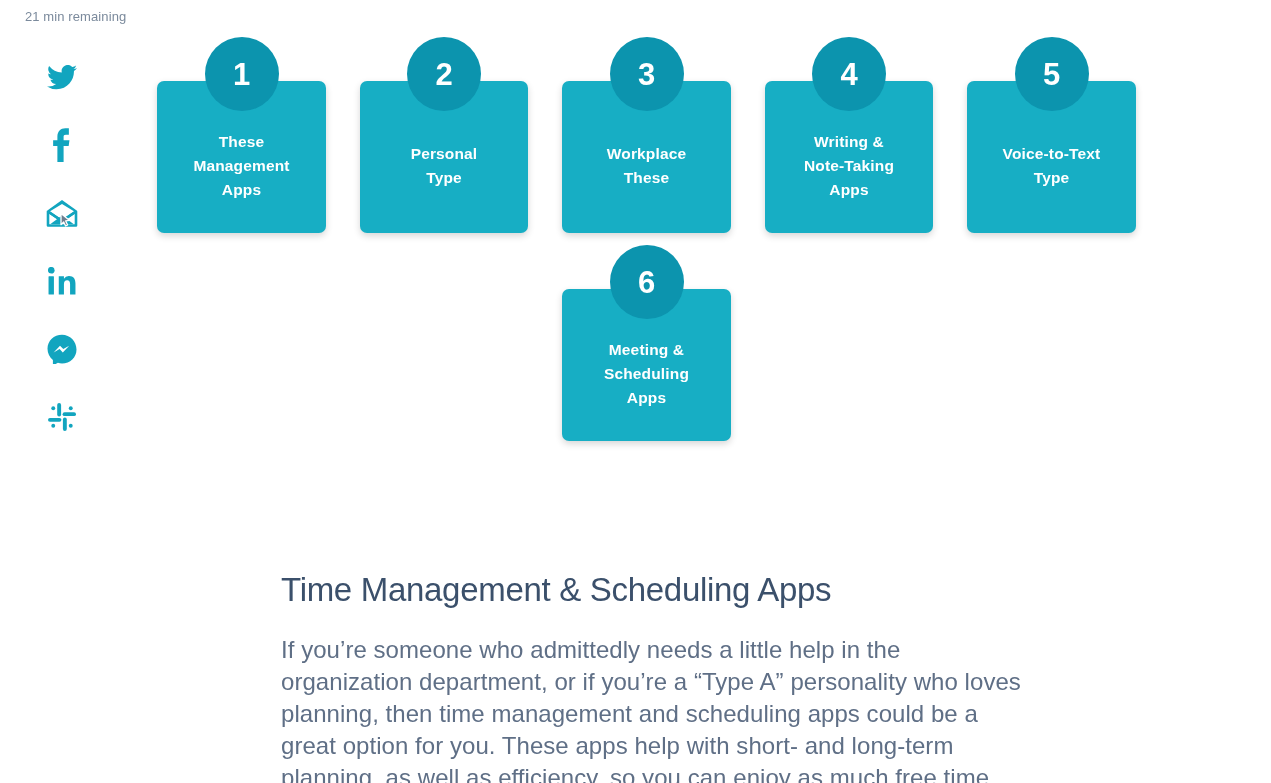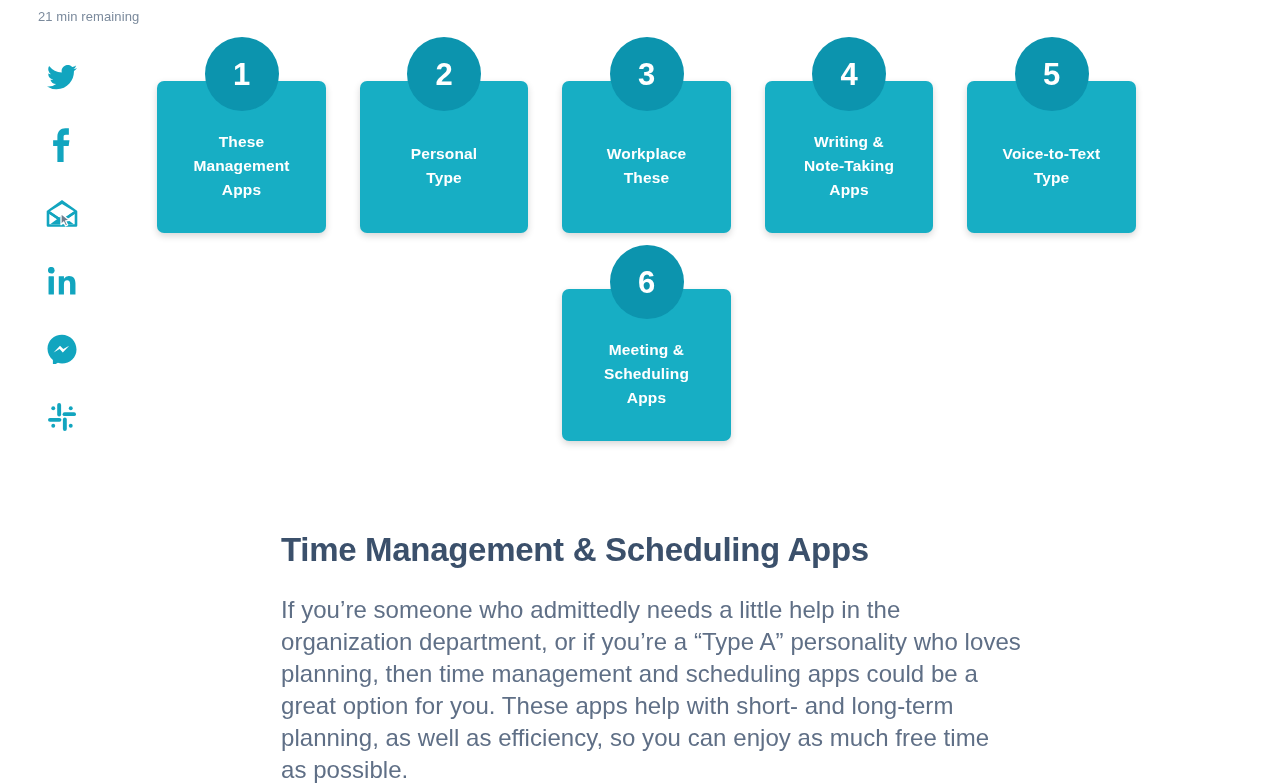--- a/index.html
+++ b/index.html
@@ -10,21 +10,21 @@
     background: #ffffff;
     font-family: "Liberation Sans", sans-serif;
     overflow: hidden;
   }
 
   #page { position: relative; width: 1271px; height: 783px; background: #fff; }
 
   
   .progress-label {
     position: absolute;
-    left: 38px;
+    left: 25px;
     top: 9px;
     font-size: 13px;
     letter-spacing: .1px;
     color: #7b8a9c;
     font-family: "Liberation Sans", sans-serif;
     white-space: nowrap;
   }
 
   
   .social-rail {
@@ -91,24 +91,25 @@
     font-weight: bold;
     line-height: 1;
     z-index: 1;
   }
 
   
   .article { position: absolute; left: 281px; top: 528px; width: 740px; }
   .article-heading {
     color: #3b506b;
     font-size: 33px;
-    font-weight: bold;
+    font-weight: normal;
     letter-spacing: -.3px;
     line-height: 44px;
     margin-bottom: 22px;
+    margin-top: 40px;
   }
   .article-paragraph {
     color: #5f6f86;
     font-size: 24px;
     line-height: 32px;
     letter-spacing: .05px;
     max-width: 740px;
   }
 </style>
 </head>

